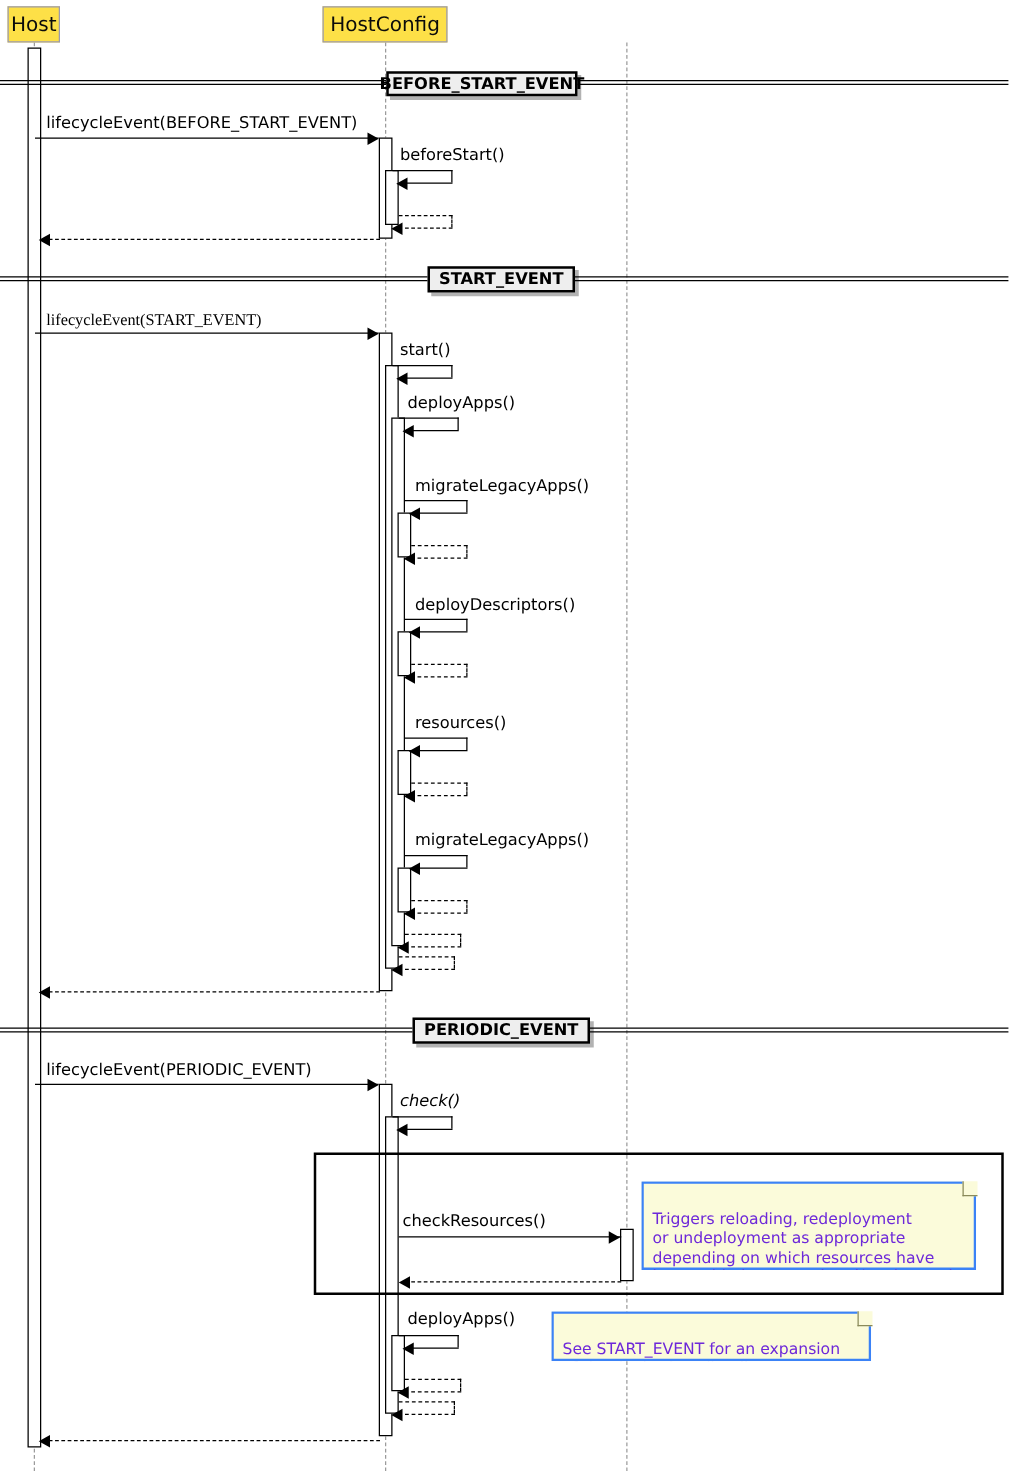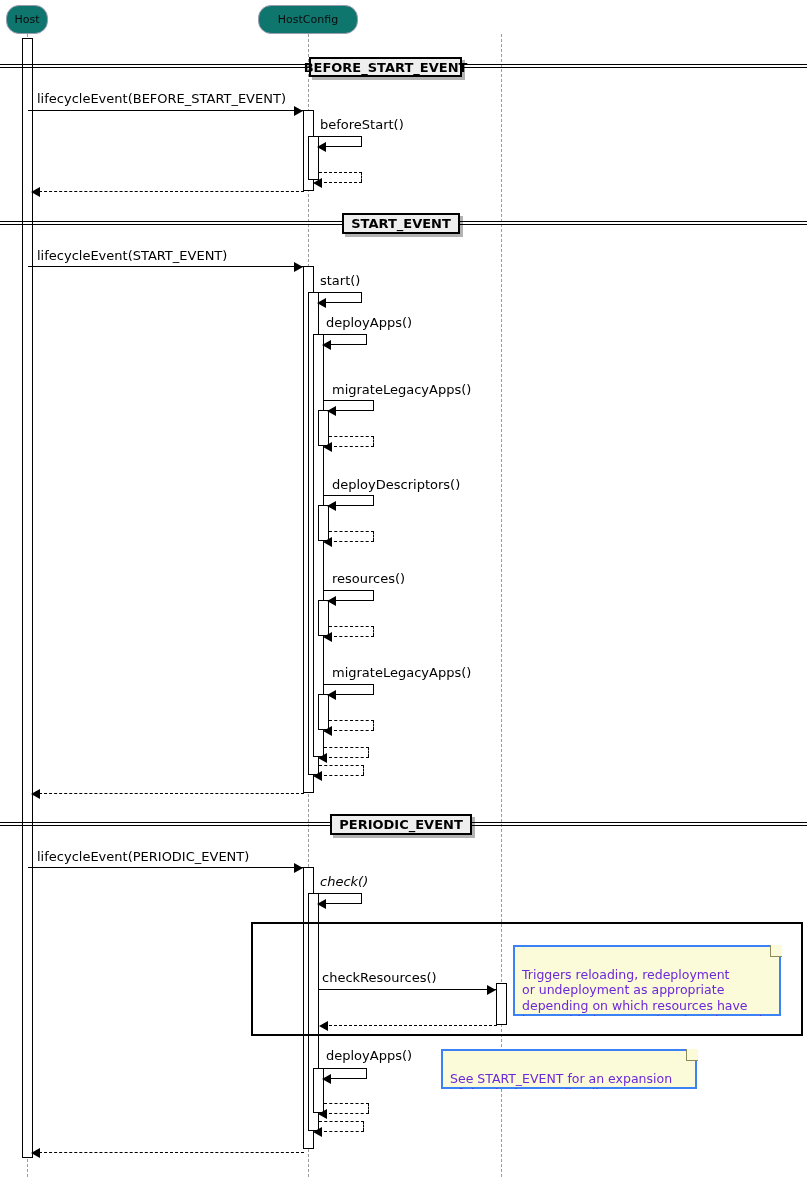--- a/index.html
+++ b/index.html
@@ -2,22 +2,22 @@
 <html><head>
 <meta charset="utf-8">
 <style>
   html,body{margin:0;padding:0;background:#ffffff;}
   body{font-family:"DejaVu Sans","Liberation Sans",sans-serif;}
   #diagram{position:relative;width:807px;height:1177px;background:#ffffff;overflow:hidden;}
 
   
   .participant{
     position:absolute;box-sizing:border-box;
-    background:#0f766e;border:1px solid #9A9AB0;border-radius:13px;
-    color:#0b0b0b;font-size:11px;line-height:1;
+    background:#fde047;border:1px solid #9A9AB0;border-radius:0;
+    color:#0b0b0b;font-size:16px;line-height:1;
     display:flex;align-items:center;justify-content:center;
     white-space:nowrap;
   }
   
   .lifeline{position:absolute;width:0;border-left:1px dashed #9b9b9b;}
 
   
   .act{position:absolute;box-sizing:border-box;background:#ffffff;border:1px solid #000000;}
 
   
@@ -105,21 +105,21 @@
   <div class="arrow-l" style="left:313px;top:177.5px;"></div>
 
   <div class="hline dash" style="left:39px;top:191px;width:265px;"></div>
   <div class="arrow-l" style="left:31px;top:186.5px;"></div>
 
   <div class="div-rule" style="top:221px;"></div>
   <div class="div-box" style="left:342px;top:213px;width:118px;height:21px;">
     <span>START_EVENT</span>
   </div>
 
-  <div class="msg-label" style="left:37px;top:249px;">lifecycleEvent(START_EVENT)</div>
+  <div class="msg-label" style="left:37px;top:249px;font-family:Liberation Serif, serif;">lifecycleEvent(START_EVENT)</div>
   <div class="hline" style="left:28px;top:266px;width:275px;"></div>
   <div class="arrow-r" style="left:294px;top:261.5px;"></div>
 
   <div class="act" style="left:303px;top:266px;width:11px;height:527px;"></div>
   <div class="act" style="left:308px;top:292px;width:11px;height:483px;"></div>
   <div class="act" style="left:313px;top:334px;width:11px;height:423px;"></div>
   <div class="act" style="left:318px;top:410px;width:11px;height:36px;"></div>
   <div class="act" style="left:318px;top:505px;width:11px;height:36px;"></div>
   <div class="act" style="left:318px;top:600px;width:11px;height:36px;"></div>
   <div class="act" style="left:318px;top:694px;width:11px;height:36px;"></div>

